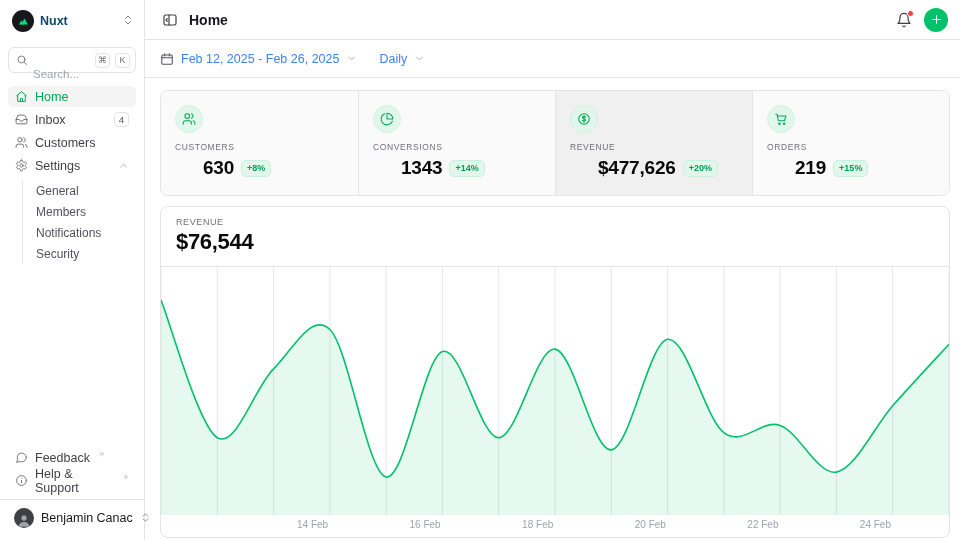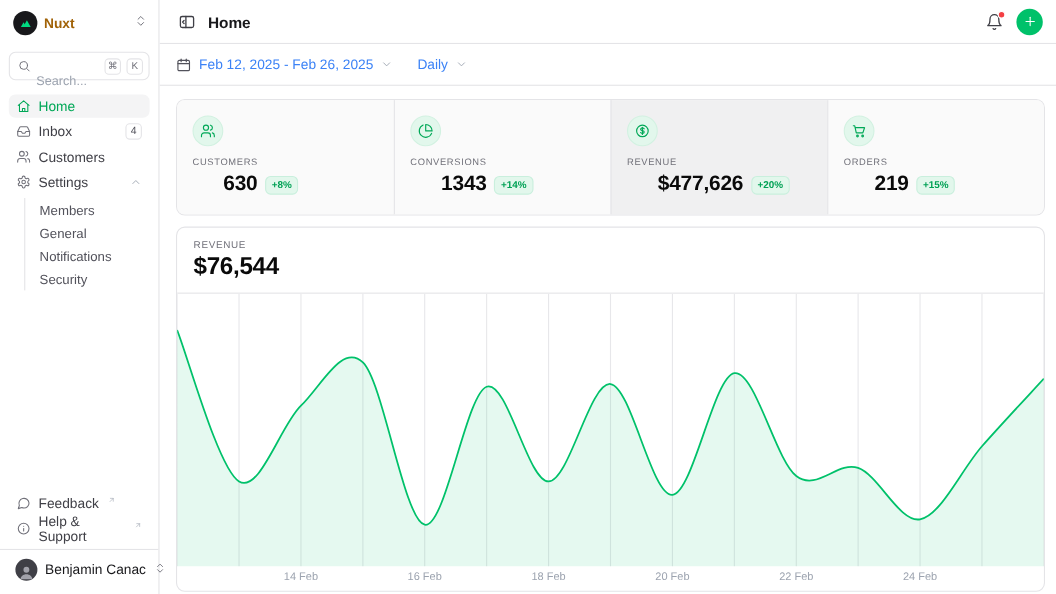--- a/index.html
+++ b/index.html
@@ -4,21 +4,21 @@
 <style>
   * { margin:0; padding:0; box-sizing:border-box; }
   html,body { background:#fff; }
   body { font-family:"Liberation Sans","DejaVu Sans",sans-serif; color:#09090b; }
   .app { width:960px; height:540px; display:flex; overflow:hidden; background:#fff; position:relative; }
 
   
   .sidebar { width:145px; min-width:145px; height:100%; border-right:1px solid #e4e4e7; display:flex; flex-direction:column; padding:8px; background:#fff; }
   .sb-header { display:flex; align-items:center; gap:6px; padding:2px 2px 2px 4px; border-radius:6px; cursor:pointer; }
   .logo-circle { width:22px; height:22px; border-radius:50%; background:#18181b; display:flex; align-items:center; justify-content:center; flex:none; }
-  .ws-name { font-size:12.5px; font-weight:700; color:#a16207; }
+  .ws-name { font-size:12.5px; font-weight:700; color:#0c4a6e; }
   .sb-header .updown { margin-left:auto; color:#71717a; }
   .search-box { margin-top:13px; height:26px; border:1px solid #e4e4e7; border-radius:6px; display:flex; align-items:center; gap:5px; padding:0 5px 0 7px; background:#fff; cursor:text; }
   .search-box .ph { font-size:11.5px; color:#9ca3af; flex:1;margin-top:28px; }
   .kbd { height:15px; min-width:15px; padding:0 2px; border:1px solid #e4e4e7; border-radius:4px; background:#fff; font-size:9px; color:#71717a; display:inline-flex; align-items:center; justify-content:center; }
   .nav { margin-top:13px; display:flex; flex-direction:column; gap:2px; }
   .nav-item { display:flex; align-items:center; gap:7px; height:21px; padding:0 7px; border-radius:6px; font-size:12.5px; color:#3f3f46; cursor:pointer; }
   .nav-item .nicon { color:#71717a; display:flex; flex:none; }
   .nav-item.active { background:#f4f4f5; color:#00A857; font-weight:500; }
   .nav-item.active .nicon { color:#00A857; }
   .chip { margin-left:auto; height:15px; min-width:15px; padding:0 3px; border:1px solid #e4e4e7; border-radius:4px; font-size:9.5px; color:#52525b; display:inline-flex; align-items:center; justify-content:center; background:#fff; }
@@ -60,21 +60,21 @@
   .delta-badge { font-size:9px; font-weight:600; color:#00A155; background:#e2f7ec; border:1px solid #c9efdd; border-radius:5px; padding:2.5px 5px; }
 
   
   .chart-card { margin-top:10px; border:1px solid #e4e4e7; border-radius:8px; background:#fff; overflow:hidden; }
   .chart-head { padding:10px 15px 11px; border-bottom:1px solid #e4e4e7; }
   .chart-label { font-size:9px; font-weight:500; letter-spacing:0.6px; color:#71717a; }
   .chart-value { margin-top:2px; font-size:22px; font-weight:700; color:#0a0a0a; letter-spacing:-0.3px; }
   .plot-wrap { position:relative; width:100%; height:248px; }
   .plot-wrap svg { display:block; }
   .x-axis { position:relative; height:22px; }
-  .x-tick { position:absolute; top:4px; transform:translateX(-50%); font-size:10px; color:#9ca3af; white-space:nowrap; }
+  .x-tick { position:absolute; top:4px; transform:translateX(-50%); font-size:10px; color:#9ca3af; white-space:nowrap;margin-left:39px; }
 
   .ic { stroke:currentColor; fill:none; stroke-width:1.8; stroke-linecap:round; stroke-linejoin:round; }
 </style>
 </head>
 <body>
 
 <div class="app">
 
   <aside class="sidebar">
 
@@ -147,24 +147,24 @@
         </span>
         <span>Settings</span>
         <span class="tail">
           <svg class="ic" width="11" height="11" viewBox="0 0 24 24">
               <path d="m18 15-6-6-6 6"></path>
             </svg>
         </span>
       </div>
       <div class="submenu">
         <div class="sub-item">
+            <span>General</span>
+          </div>
+        <div class="sub-item">
             <span>Members</span>
-          </div>
-        <div class="sub-item">
-            <span>General</span>
           </div>
         <div class="sub-item">
             <span>Notifications</span>
           </div>
         <div class="sub-item">
             <span>Security</span>
           </div>
       </div>
     </nav>
 

